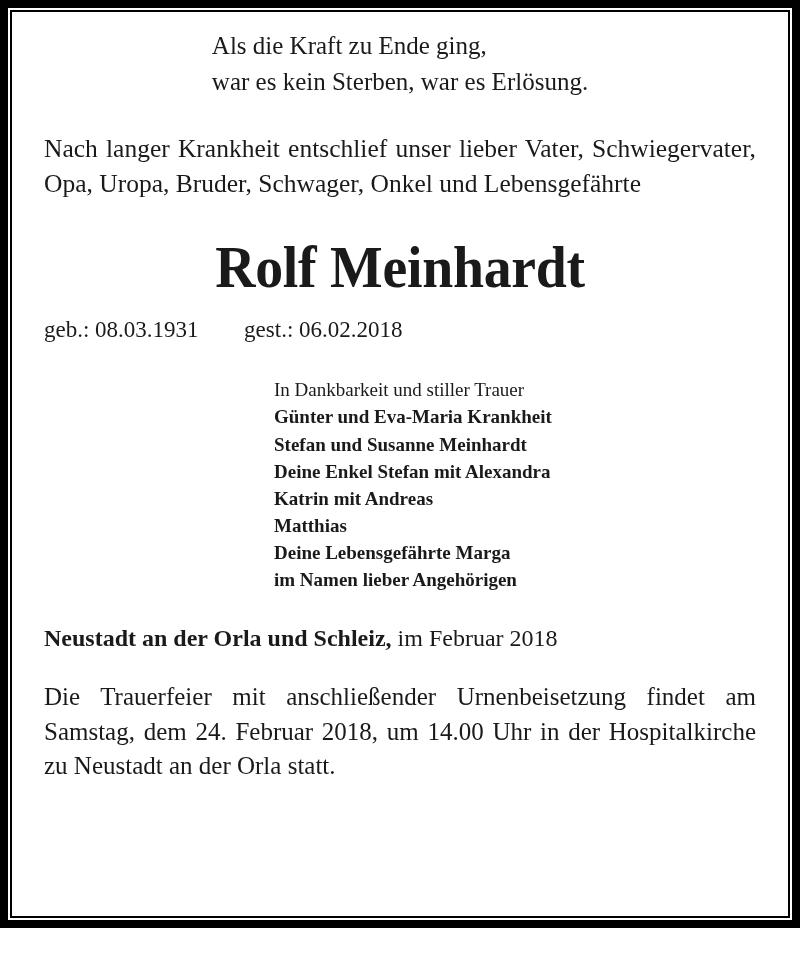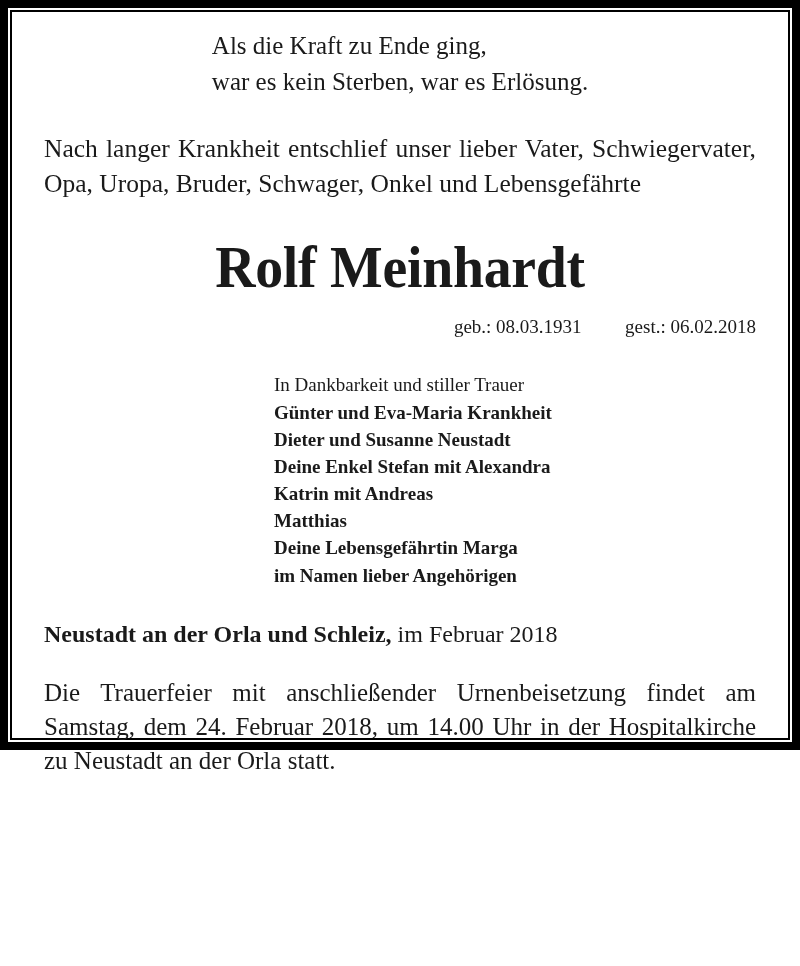--- a/index.html
+++ b/index.html
@@ -14,21 +14,21 @@
     color: #1a1a1a;
     overflow: hidden;
   }
 
   
   .obituary-frame {
     position: absolute;
     left: 0;
     top: 0;
     width: 800px;
-    height: 750px;
+    height: 928px;
     box-sizing: border-box;
     border: 8px solid #000000;
     background: #a21caf;
   }
   .obituary-inner-rule {
     position: absolute;
     left: 0;
     top: 0;
     right: 0;
     bottom: 0;
@@ -90,22 +90,22 @@
     line-height: 1.08;
     letter-spacing: -0.3px;
     white-space: nowrap;
     transform: scaleX(0.93);
     transform-origin: center;
   }
 
   
   .dates {
     margin: 16px 0 16px 0;
-    text-align: right;
-    font-size: 19px;
+    text-align: left;
+    font-size: 23px;
     line-height: 1.2;
   }
   .dates .gap {
     display: inline-block;
     width: 34px;
   }
 
   
   .mourners {
     margin: 33px 0 0 0;
@@ -165,25 +165,25 @@
         <span>geb.:</span>
         <span>08.03.1931</span>
         <span class="gap"></span>
         <span>gest.:</span>
         <span>06.02.2018</span>
       </div>
 
       <div class="mourners">
         <span class="mourners-lead">In Dankbarkeit und stiller Trauer</span>
         <span class="mourner-line">Günter und Eva-Maria Krankheit</span>
-        <span class="mourner-line">Dieter und Susanne Neustadt</span>
+        <span class="mourner-line">Stefan und Susanne Meinhardt</span>
         <span class="mourner-line">Deine Enkel Stefan mit Alexandra</span>
         <span class="mourner-line">Katrin mit Andreas</span>
         <span class="mourner-line">Matthias</span>
-        <span class="mourner-line">Deine Lebensgefährtin Marga</span>
+        <span class="mourner-line">Deine Lebensgefährte Marga</span>
         <span class="mourner-line">im Namen lieber Angehörigen</span>
       </div>
 
       <p class="place-line"><span class="place">Neustadt an der Orla und Schleiz,</span><span> im Februar 2018</span></p>
 
       <p class="service">Die Trauerfeier mit anschließender Urnenbeisetzung findet am Samstag, dem 24. Februar 2018, um 14.00 Uhr in der Hospitalkirche zu Neustadt an der Orla statt.</p>
 
     </div>
   </div>
 </div>

